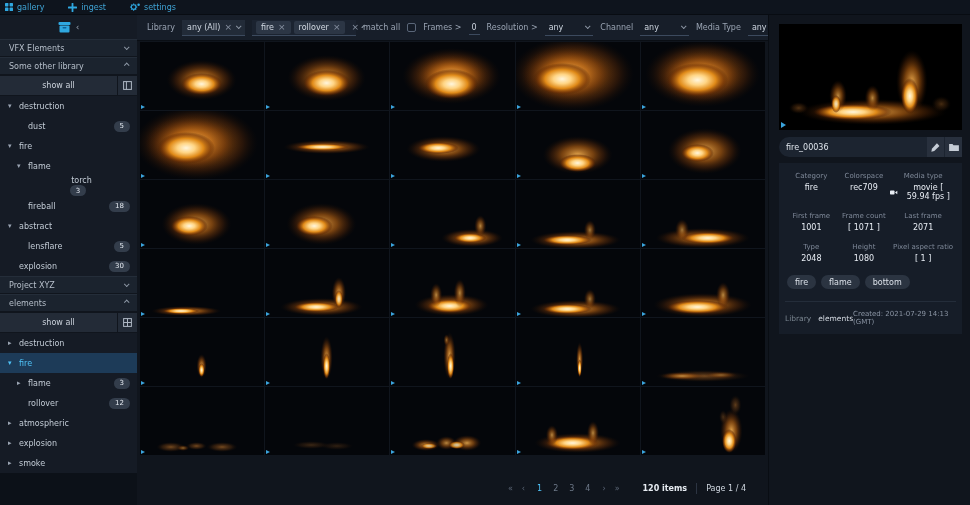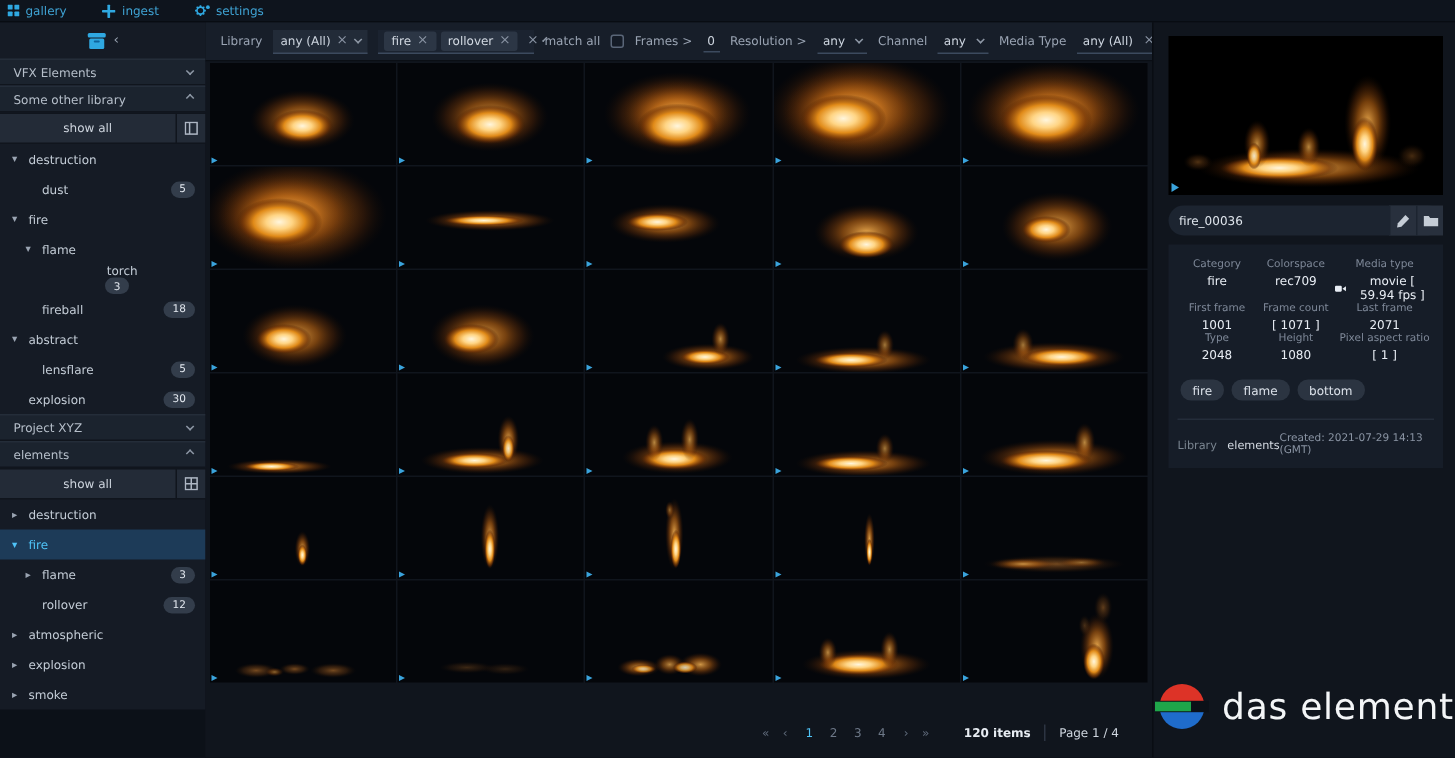--- a/index.html
+++ b/index.html
@@ -46,21 +46,21 @@
            gap:4px; padding:0 5px; color:#cdd5df; flex:none; cursor:default; }
   .tagfield { background:#1b2330; border-bottom:1px solid #3c4a5e; height:16px; display:flex; align-items:center;
               gap:3px; padding:0 4px; width:104px; flex:none; }
   .tag { background:#2c3645; border-radius:2px; height:13px; display:flex; align-items:center; gap:4px;
          padding:0 5px; color:#d2d9e2; flex:none; }
   .xic { color:#8892a2; font-size:9px; line-height:1; cursor:default; }
   .spacer { flex:1; }
   .cb { width:9px; height:9px; border:1px solid #5a6678; border-radius:2px; background:#141b26; flex:none; }
   .uinput { width:30px; height:15px; border-bottom:1px solid #3c4a5e; color:#cdd5df; padding:0 3px;
             display:flex; align-items:center; }
-  .usel { display:flex; gap:7px; border-bottom:1px solid #3c4a5e; height:16px; align-items:center;
+  .usel { display:flex; gap:22px; border-bottom:1px solid #3c4a5e; height:16px; align-items:center;
           padding:0 4px; color:#cdd5df; flex:none; cursor:default; }
   .reset { font-size:11px; color:#96a0b0; cursor:default; }
 
   .gridwrap { padding:1px 3px 0 3px; }
   .grid { display:grid; grid-template-columns:repeat(5,1fr); grid-auto-rows:68px; gap:1px; }
   .tile { position:relative; background:#04060a; overflow:hidden; cursor:default; }
   .tile svg, .preview svg { position:absolute; inset:0; width:100%; height:100%; }
   .play { position:absolute; left:1px; bottom:1px; width:0; height:0;
           border-left:4px solid #3aa3dc; border-top:2.5px solid transparent; border-bottom:2.5px solid transparent; }
   .play.big { border-left-width:5px; border-top-width:3px; border-bottom-width:3px; bottom:2px; left:2px; }
@@ -78,21 +78,21 @@
   
   .rpanel { width:202px; flex:none; background:#10151d; border-left:1px solid #090d13;
             display:flex; flex-direction:column; }
   .preview { margin:9px 8px 0 10px; height:106px; background:#000; position:relative; flex:none; }
   .titlebar { margin:7px 8px 0 10px; height:20px; background:#1c2430; display:flex; align-items:center;
               padding-left:7px; font-size:8px; color:#dfe5ec; flex:none;border-radius:10px; }
   .tb-actions { margin-left:auto; display:flex; height:100%; }
   .tb-btn { width:18px; background:#28303d; border:none; display:flex; align-items:center; justify-content:center;
             border-left:1px solid #1c2430; cursor:default; }
   .meta { margin:6px 8px 0 10px; background:#161d28; padding:9px 6px 8px 6px; flex:none; }
-  .mgrid { display:grid; grid-template-columns:1fr 1fr 1.25fr; row-gap:0; }
+  .mgrid { display:grid; grid-template-columns:1fr 1fr 1.25fr; row-gap:11px; }
   .field { text-align:center; }
   .flab { font-size:7px; color:#7e8898; margin-bottom:3px; }
   .fval { font-size:8px; color:#e8edf4; display:flex; justify-content:center; align-items:center; gap:3px; }
   .tagsrow { display:flex; gap:5px; margin:12px 0 0 2px; }
   .dtag { background:#2b3441; border-radius:8px; padding:2.5px 8px; font-size:8px; color:#dbe1e9; cursor:default; }
   .librow { display:flex; align-items:center; margin-top:12px; padding-top:8px; border-top:1px solid #242d3a;
             font-size:7.5px; }
   .librow .l { color:#79848f; }
   .librow .v { color:#d6dce4; margin-left:7px; }
   .created { margin-left:auto; color:#8a94a3; font-size:7px; }
@@ -681,23 +681,14 @@
           <span class="dtag">fire</span>
           <span class="dtag">flame</span>
           <span class="dtag">bottom</span>
         </div>
       <div class="librow">
         <span class="l">Library</span>
         <span class="v">elements</span>
         <span class="created">Created: 2021-07-29 14:13 (GMT)</span>
       </div>
     </div>
-    <div class="logo-area">
-      <svg width="36" height="36" viewBox="0 0 36 36">
-        <path d="M3 18 A15 15 0 0 1 33 18 Z" fill="#dd3327"></path>
-        <path d="M3 18 A15 15 0 0 0 33 18 Z" fill="#1f6ccb"></path>
-        <rect x="0" y="14.2" width="36" height="7.6" fill="#0c1118"></rect>
-        <rect x="0" y="14.8" width="24" height="6.4" fill="#1fa64a"></rect>
-      </svg>
-      <span class="logo-text">das element</span>
-    </div>
   </section>
 </div>
 
 </body></html>

